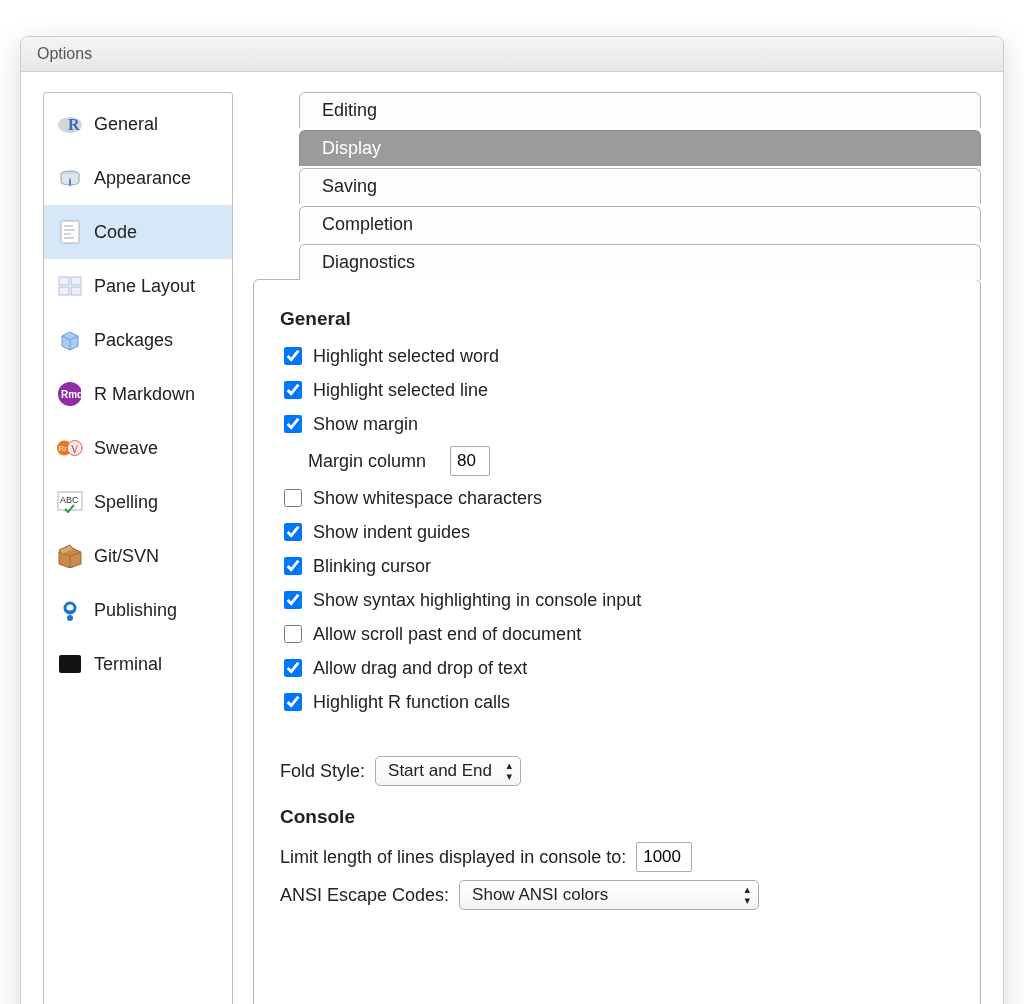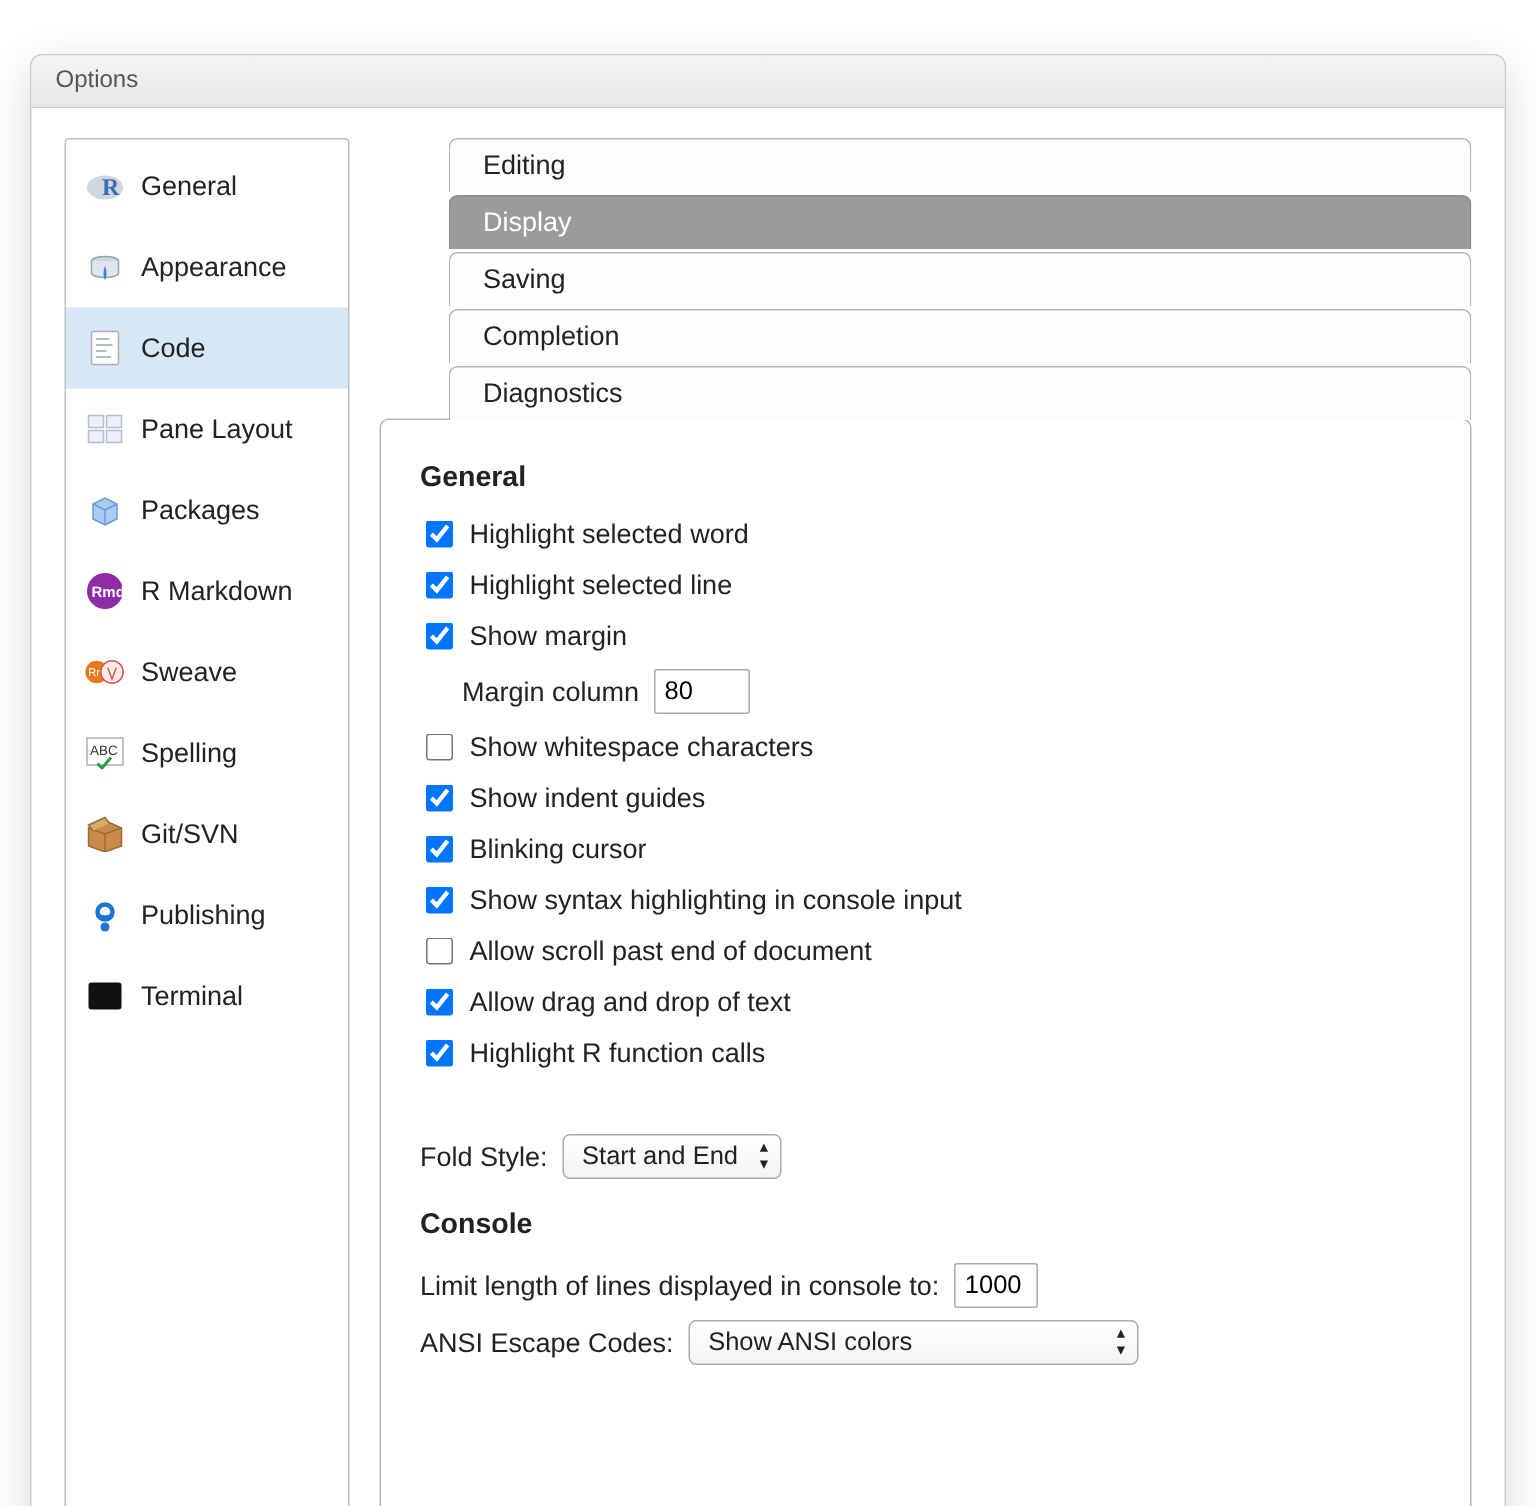--- a/index.html
+++ b/index.html
@@ -103,25 +103,25 @@
     margin: 10px 0;
     font-size: 18px;
   }
   .checkrow input[type=checkbox] {
     width: 18px; height: 18px;
   }
   .indent {
     margin-left: 28px;
     display: flex;
     align-items: center;
-    gap: 10px;
+    gap: 24px;
     font-size: 18px;
   }
   input[type=text].small {
-    width: 64px;
+    width: 40px;
     font-size: 17px;
     padding: 4px 6px;
     border: 1px solid #aaa;
     border-radius: 2px;
   }
   .fieldrow {
     display: flex;
     align-items: center;
     gap: 10px;
     margin: 8px 0;

